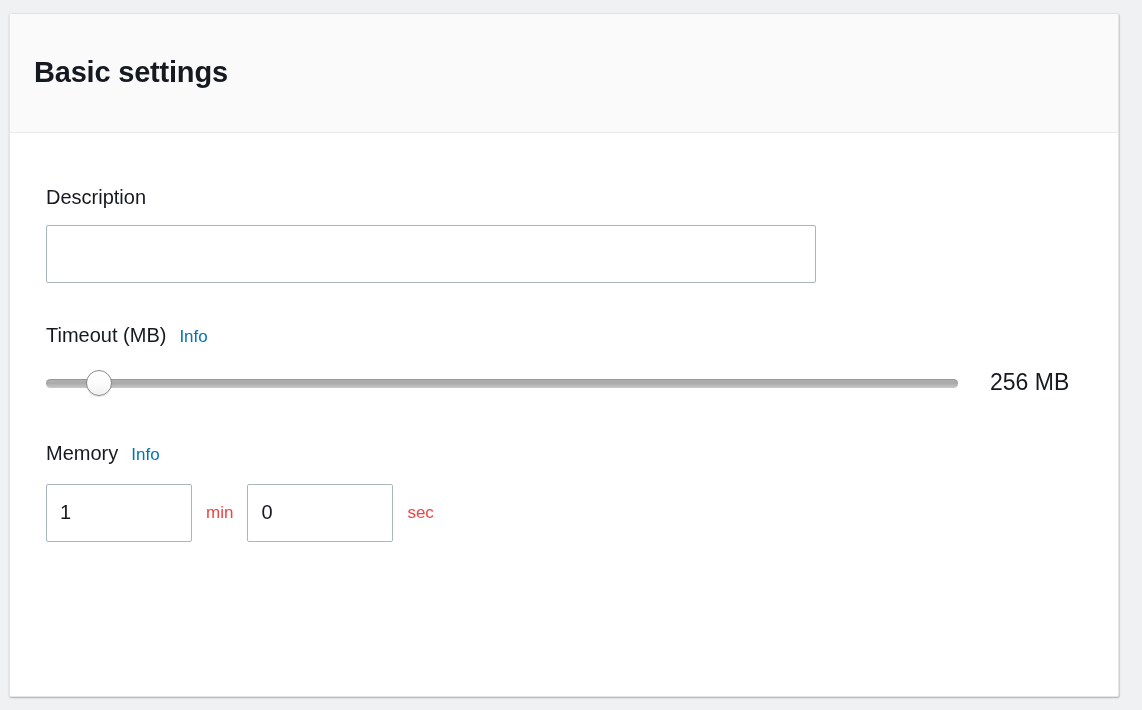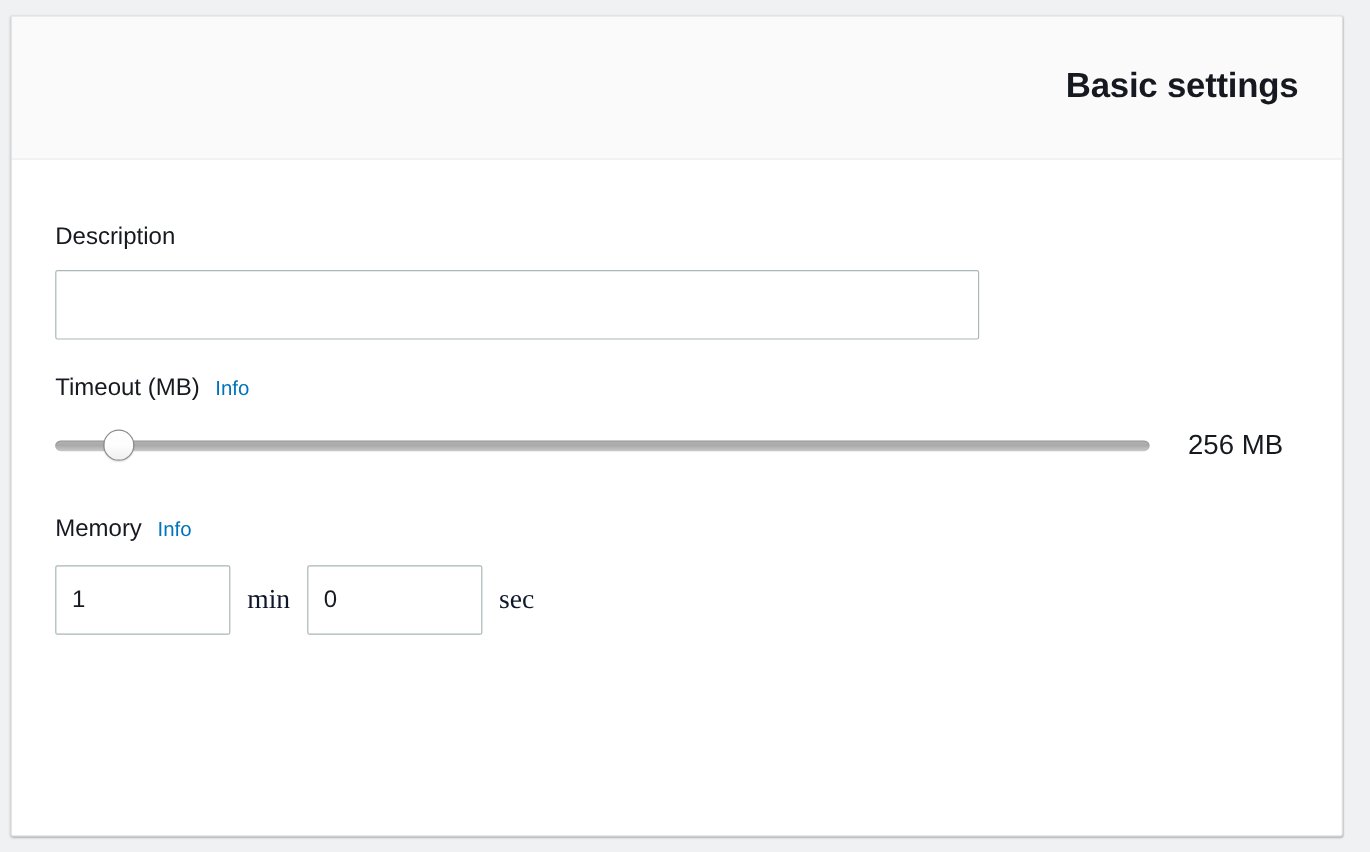--- a/index.html
+++ b/index.html
@@ -29,22 +29,21 @@
     box-shadow: 0 1px 2px 0 rgba(0,7,22,0.18), 1px 1px 1px 0 rgba(0,7,22,0.10);
   }
 
   .card-header {
     height: 119px;
     background: #fafafa;
     border-bottom: 1px solid #e9ebed;
     box-sizing: border-box;
     display: flex;
     align-items: center;
-    padding: 0 36px;
-    justify-content: flex-end;
+    padding: 0 24px;
   }
 
   .card-title {
     font-size: 29px;
     font-weight: bold;
     color: #16191f;
     letter-spacing: -0.2px;
     line-height: 1.1;
   }
 
@@ -86,21 +85,21 @@
     border-radius: 2px;
     background: #ffffff;
     font-family: inherit;
     font-size: 20px;
     color: #16191f;
     padding: 0 13px;
     outline: none;
   }
 
   
-  .block-description { margin-bottom: 28px; }
+  .block-description { margin-bottom: 40px; }
   .description-input {
     width: 770px;
     margin-top: 16px;
   }
 
   
   .block-memory { margin-bottom: 44px; }
 
   .slider-row {
     display: flex;
@@ -156,24 +155,23 @@
     align-items: center;
     margin-top: 18px;
   }
 
   .timeout-input {
     width: 146px;
     text-align: left;
   }
 
   .unit-label {
-    font-size: 23px;
-    color: #0f172a;
+    font-size: 17px;
+    color: #ef4444;
     margin: 0 14px 0 14px;
-    font-family: Liberation Serif, serif;
   }
   .unit-label.sec { margin-right: 0; }
 </style>
 </head>
 <body>
 
 <div class="card">
 
   <div class="card-header">
     <div class="card-title">Basic settings</div>

